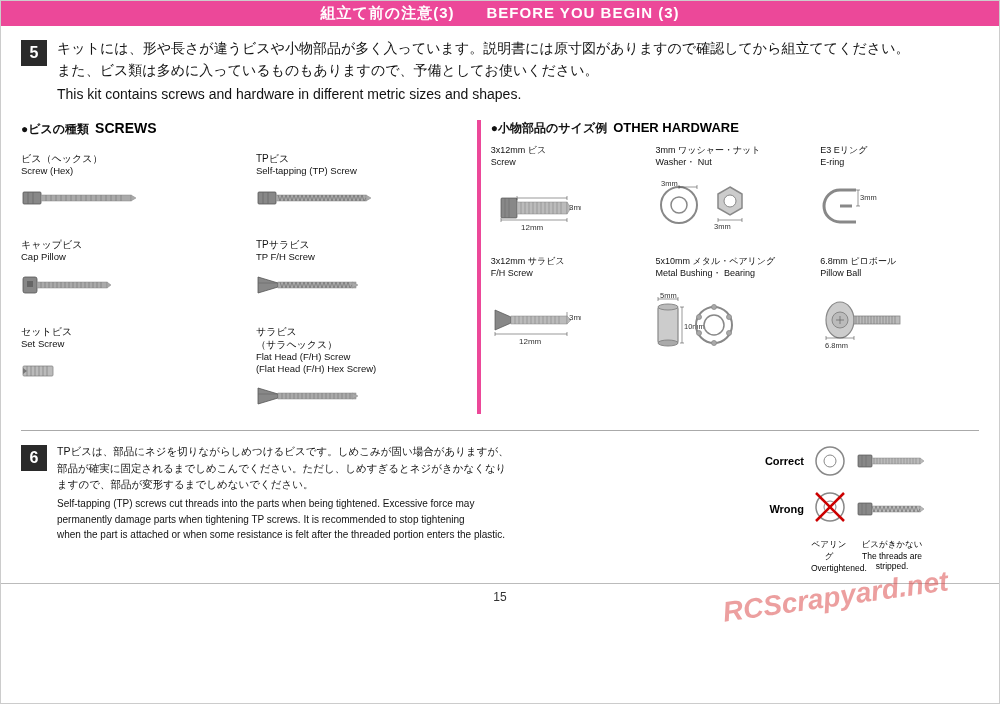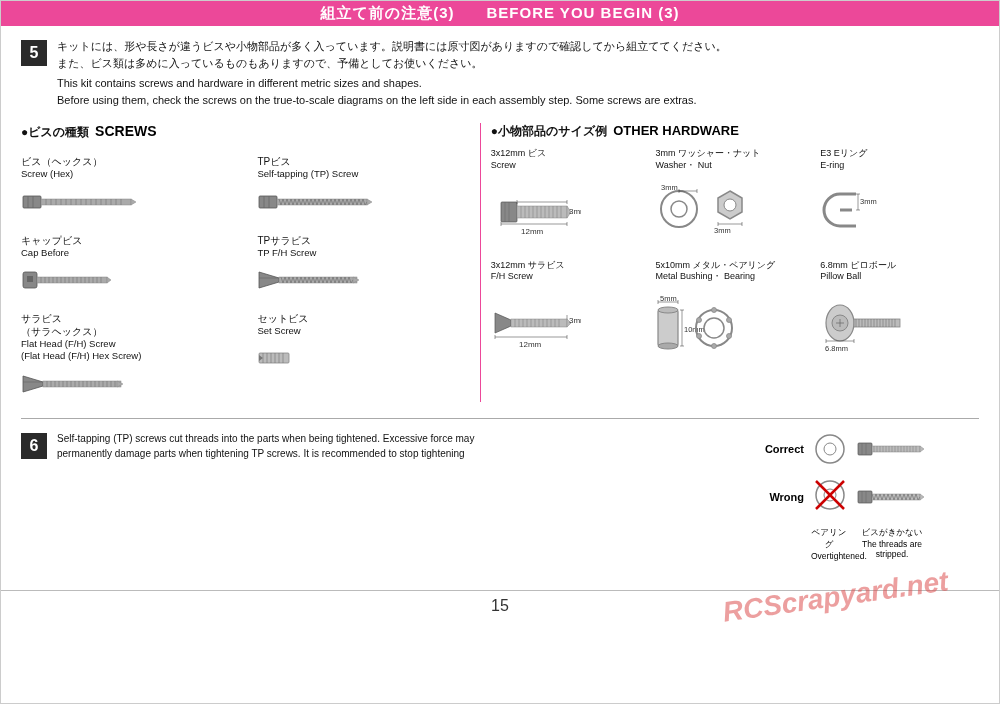--- a/index.html
+++ b/index.html
@@ -45,53 +45,53 @@
       font-weight: bold;
       width: 26px;
       height: 26px;
       display: flex;
       align-items: center;
       justify-content: center;
       flex-shrink: 0;
       margin-top: 2px;
     }
     .section-5-text {
-      font-size: 11px;
+      font-size: 14px;
       line-height: 1.55;
       color: #111;
     }
 
     
     .two-col {
       display: flex;
       gap: 0;
       margin-bottom: 16px;
     }
     .col-left {
       width: 48%;
-      border-right: 1px solid #ec4899;
+      border-right: 4px solid #ec4899;
     }
     .col-right {
       width: 52%;
       padding-left: 10px;
     }
     .col-header {
       font-size: 13px;
       font-weight: bold;
       margin-bottom: 8px;
       display: flex;
       align-items: baseline;
       gap: 8px;
     }
 
     
     .screw-grid {
       display: grid;
       grid-template-columns: 1fr 1fr;
-      gap: 14px 14px;
+      gap: 22px 14px;
     }
     .screw-item {
       display: flex;
       flex-direction: column;
       gap: 3px;
     }
     .screw-label {
       font-size: 9.5px;
       line-height: 1.3;
       color: #111;
@@ -145,25 +145,25 @@
       gap: 8px;
     }
     .cw-label {
       font-size: 11px;
       font-weight: bold;
       width: 55px;
       text-align: right;
     }
     .page-num {
       text-align: center;
-      font-size: 16px;
+      font-size: 12px;
       padding: 6px 0 4px 0;
       color: #333;
       border-top: 1px solid #bbb;
-      margin-top: 19px;
+      margin-top: 0;
     }
     .watermark {
       position: absolute;
       bottom: 90px;
       right: 50px;
       font-size: 28px;
       font-weight: bold;
       color: rgba(220, 80, 80, 0.55);
       font-style: italic;
       transform: rotate(-8deg);
@@ -193,21 +193,20 @@
   </div>
 
   <div class="content">
 
     <div class="section-5">
       <div class="section-num">5</div>
       <div class="section-5-text">
         <div style="white-space:pre-line;margin-bottom:3px;">キットには、形や長さが違うビスや小物部品が多く入っています。説明書には原寸図がありますので確認してから組立ててください。
 また、ビス類は多めに入っているものもありますので、予備としてお使いください。</div>
         <div>This kit contains screws and hardware in different metric sizes and shapes.</div>
-        <div>Before using them, check the screws on the true-to-scale diagrams on the left side in each assembly step.  Some screws are extras.</div>
       </div>
     </div>
 
     <div class="two-col">
 
       <div class="col-left">
         <div class="section-header-row">
           <span class="bullet">●ビスの種類</span>
           <span class="col-header" style="font-size:14px;font-weight:bold;">SCREWS</span>
         </div>
@@ -265,21 +264,21 @@
 
                 <polyline points="22,11 24,17 26,11 28,17 30,11 32,17 34,11 36,17 38,11 40,17 42,11 44,17 46,11 48,17 50,11 52,17 54,11 56,17 58,11 60,17 62,11 64,17 66,11 68,17 70,11 72,17 74,11 76,17 78,11 80,17 82,11 84,17 86,11 88,17 90,11 92,17 94,11 96,17 98,11 100,17 102,11 104,17 106,11 108,17 110,14" fill="none" stroke="#666" stroke-width="0.6"></polyline>
                 <polygon points="110,11 110,17 115,14" fill="#aaa" stroke="#888" stroke-width="0.5"></polygon>
               </svg>
             </div>
           </div>
 
           <div class="screw-item">
             <div class="screw-label">
               <div class="jp">キャップビス</div>
-              <div class="en">Cap Before</div>
+              <div class="en">Cap Pillow</div>
             </div>
             <div class="screw-img">
               <svg width="100" height="28">
 
                 <rect x="2" y="6" width="14" height="16" rx="2" fill="#888" stroke="#555" stroke-width="0.8"></rect>
 
                 <polygon points="6,10 12,10 12,16 6,16" fill="#666"></polygon>
                 <rect x="16" y="11" width="70" height="6" fill="#aaa" stroke="#888" stroke-width="0.5"></rect>
                 <line x1="20" y1="11" x2="20" y2="17" stroke="#666" stroke-width="0.5"></line>
                 <line x1="24" y1="11" x2="24" y2="17" stroke="#666" stroke-width="0.5"></line>
@@ -308,20 +307,41 @@
               <div class="en">TP F/H Screw</div>
             </div>
             <div class="screw-img">
               <svg width="110" height="32">
 
                 <polygon points="2,8 22,14 22,18 2,24" fill="#888" stroke="#555" stroke-width="0.8"></polygon>
                 <line x1="2" y1="14" x2="22" y2="14" stroke="#666" stroke-width="0.6"></line>
                 <rect x="22" y="13" width="78" height="6" fill="#aaa" stroke="#888" stroke-width="0.5"></rect>
                 <polyline points="24,13 26,19 28,13 30,19 32,13 34,19 36,13 38,19 40,13 42,19 44,13 46,19 48,13 50,19 52,13 54,19 56,13 58,19 60,13 62,19 64,13 66,19 68,13 70,19 72,13 74,19 76,13 78,19 80,13 82,19 84,13 86,19 88,13 90,19 92,13 94,19 96,16" fill="none" stroke="#666" stroke-width="0.6"></polyline>
                 <polygon points="96,13 96,19 102,16" fill="#aaa" stroke="#888" stroke-width="0.5"></polygon>
+              </svg>
+            </div>
+          </div>
+
+          <div class="screw-item">
+            <div class="screw-label">
+              <div class="jp">セットビス</div>
+              <div class="en">Set Screw</div>
+            </div>
+            <div class="screw-img">
+              <svg width="40" height="28">
+
+                <rect x="2" y="9" width="30" height="10" rx="1" fill="#bbb" stroke="#888" stroke-width="0.8"></rect>
+                <line x1="6" y1="9" x2="6" y2="19" stroke="#666" stroke-width="0.5"></line>
+                <line x1="10" y1="9" x2="10" y2="19" stroke="#666" stroke-width="0.5"></line>
+                <line x1="14" y1="9" x2="14" y2="19" stroke="#666" stroke-width="0.5"></line>
+                <line x1="18" y1="9" x2="18" y2="19" stroke="#666" stroke-width="0.5"></line>
+                <line x1="22" y1="9" x2="22" y2="19" stroke="#666" stroke-width="0.5"></line>
+                <line x1="26" y1="9" x2="26" y2="19" stroke="#666" stroke-width="0.5"></line>
+
+                <polygon points="2,11 2,17 6,14" fill="#777"></polygon>
               </svg>
             </div>
           </div>
 
           <div class="screw-item">
             <div class="screw-label">
               <div class="jp">サラビス<br>（サラヘックス）</div>
               <div class="en">Flat Head (F/H) Screw<br>(Flat Head (F/H) Hex Screw)</div>
             </div>
             <div class="screw-img">
@@ -344,41 +364,20 @@
                 <line x1="74" y1="13" x2="74" y2="19" stroke="#666" stroke-width="0.5"></line>
                 <line x1="78" y1="13" x2="78" y2="19" stroke="#666" stroke-width="0.5"></line>
                 <line x1="82" y1="13" x2="82" y2="19" stroke="#666" stroke-width="0.5"></line>
                 <line x1="86" y1="13" x2="86" y2="19" stroke="#666" stroke-width="0.5"></line>
                 <line x1="90" y1="13" x2="90" y2="19" stroke="#666" stroke-width="0.5"></line>
                 <line x1="94" y1="13" x2="94" y2="19" stroke="#666" stroke-width="0.5"></line>
                 <polygon points="96,13 96,19 102,16" fill="#aaa" stroke="#888" stroke-width="0.5"></polygon>
               </svg>
             </div>
           </div>
-
-          <div class="screw-item">
-            <div class="screw-label">
-              <div class="jp">セットビス</div>
-              <div class="en">Set Screw</div>
-            </div>
-            <div class="screw-img">
-              <svg width="40" height="28">
-
-                <rect x="2" y="9" width="30" height="10" rx="1" fill="#bbb" stroke="#888" stroke-width="0.8"></rect>
-                <line x1="6" y1="9" x2="6" y2="19" stroke="#666" stroke-width="0.5"></line>
-                <line x1="10" y1="9" x2="10" y2="19" stroke="#666" stroke-width="0.5"></line>
-                <line x1="14" y1="9" x2="14" y2="19" stroke="#666" stroke-width="0.5"></line>
-                <line x1="18" y1="9" x2="18" y2="19" stroke="#666" stroke-width="0.5"></line>
-                <line x1="22" y1="9" x2="22" y2="19" stroke="#666" stroke-width="0.5"></line>
-                <line x1="26" y1="9" x2="26" y2="19" stroke="#666" stroke-width="0.5"></line>
-
-                <polygon points="2,11 2,17 6,14" fill="#777"></polygon>
-              </svg>
-            </div>
-          </div>
         </div>
       </div>
 
       <div class="col-right">
         <div class="section-header-row">
           <span class="bullet">●小物部品のサイズ例</span>
           <span style="font-size:13px;font-weight:bold;">OTHER HARDWARE</span>
         </div>
 
         <div style="display:grid; grid-template-columns:1fr 1fr 1fr; gap:8px 6px;">
@@ -584,22 +583,26 @@
             </div>
           </div>
 
         </div>
       </div>
     </div>
 
     <div class="section-6">
       <div class="section-num">6</div>
       <div class="section-6-text">
+        <div style="white-space:pre-line; margin-bottom:4px; font-size:10.5px;">TPビスは、部品にネジを切りながらしめつけるビスです。しめこみが固い場合がありますが、
+部品が確実に固定されるまでしめこんでください。ただし、しめすぎるとネジがきかなくなり
+ますので、部品が変形するまでしめないでください。</div>
         <div style="font-size:10px;">Self-tapping (TP) screws cut threads into the parts when being tightened.  Excessive force may</div>
         <div style="font-size:10px;">permanently damage parts when tightening TP screws.  It is recommended to stop tightening</div>
+        <div style="font-size:10px;">when the part is attached or when some resistance is felt after the threaded portion enters the plastic.</div>
       </div>
       <div class="section-6-right">
 
         <div class="correct-wrong-row">
           <span class="cw-label">Correct</span>
 
           <svg width="36" height="36">
             <circle cx="18" cy="18" r="14" fill="white" stroke="#888" stroke-width="1.5"></circle>
             <circle cx="18" cy="18" r="6" fill="none" stroke="#888" stroke-width="1"></circle>
           </svg>

